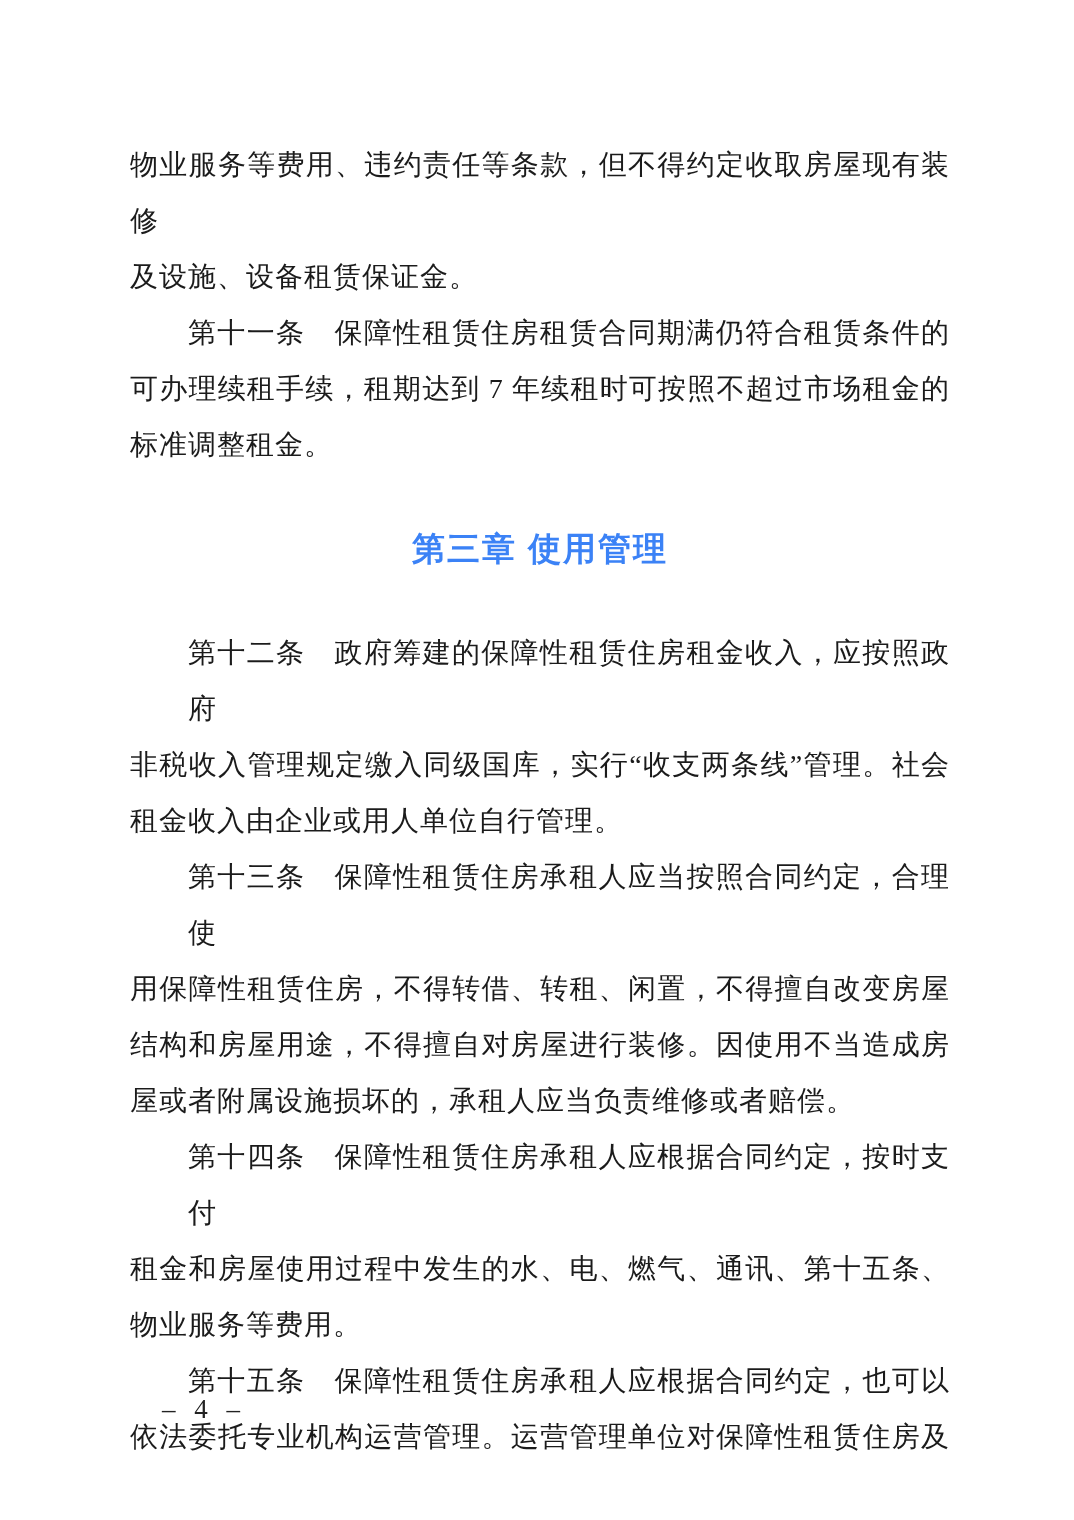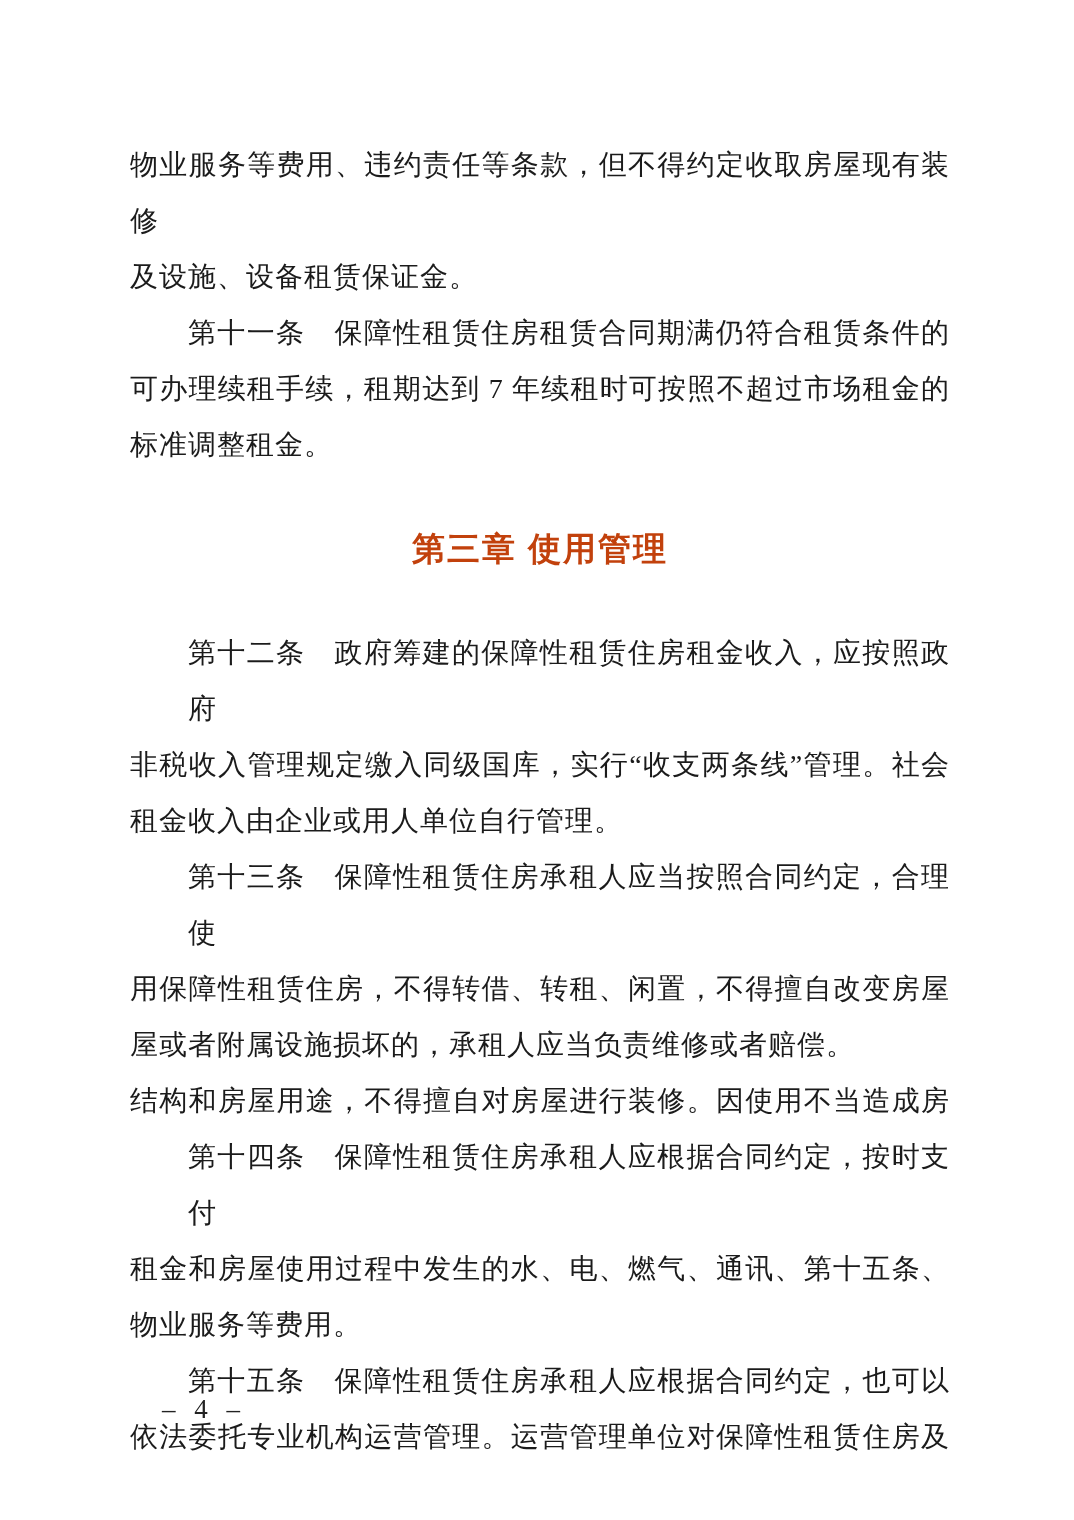--- a/index.html
+++ b/index.html
@@ -38,21 +38,21 @@
     padding-left: 58px;
   }
   .chapter {
     margin: 48px 0;
     font-family: "Liberation Sans", "DejaVu Sans", sans-serif;
     font-weight: 700;
     font-size: 33px;
     line-height: 56px;
     text-align: center;
     letter-spacing: 2px;
-    color: #c2410c;
+    color: #3b82f6;
   }
   .page-number {
     position: absolute;
     left: 162px;
     top: 1392px;
     font-size: 27px;
     line-height: 34px;
     letter-spacing: 6px;
     color: #222222;
     font-family: "Liberation Serif", "DejaVu Serif", serif;
@@ -70,22 +70,22 @@
     <div class="line fill">可办理续租手续，租期达到 7 年续租时可按照不超过市场租金的</div>
     <div class="line">标准调整租金。</div>
 
     <h2 class="chapter">第三章 使用管理</h2>
 
     <div class="line indent fill">第十二条　政府筹建的保障性租赁住房租金收入，应按照政府</div>
     <div class="line fill">非税收入管理规定缴入同级国库，实行“收支两条线”管理。社会</div>
     <div class="line">租金收入由企业或用人单位自行管理。</div>
     <div class="line indent fill">第十三条　保障性租赁住房承租人应当按照合同约定，合理使</div>
     <div class="line fill">用保障性租赁住房，不得转借、转租、闲置，不得擅自改变房屋</div>
+    <div class="line fill">结构和房屋用途，不得擅自对房屋进行装修。因使用不当造成房</div>
     <div class="line">屋或者附属设施损坏的，承租人应当负责维修或者赔偿。</div>
-    <div class="line fill">结构和房屋用途，不得擅自对房屋进行装修。因使用不当造成房</div>
     <div class="line indent fill">第十四条　保障性租赁住房承租人应根据合同约定，按时支付</div>
     <div class="line fill">租金和房屋使用过程中发生的水、电、燃气、通讯、第十五条、</div>
     <div class="line">物业服务等费用。</div>
     <div class="line indent fill">第十五条　保障性租赁住房承租人应根据合同约定，也可以</div>
     <div class="line fill">依法委托专业机构运营管理。运营管理单位对保障性租赁住房及</div>
 
   </div>
 
   <div class="page-number">– 4 –</div>
 </div>

